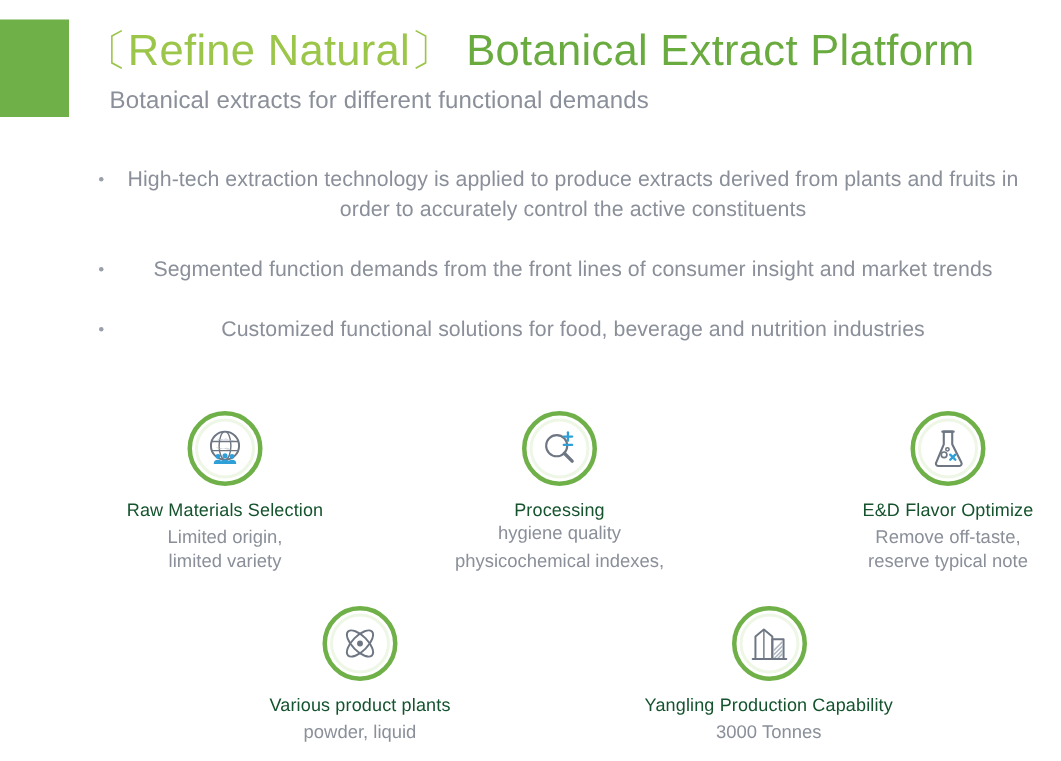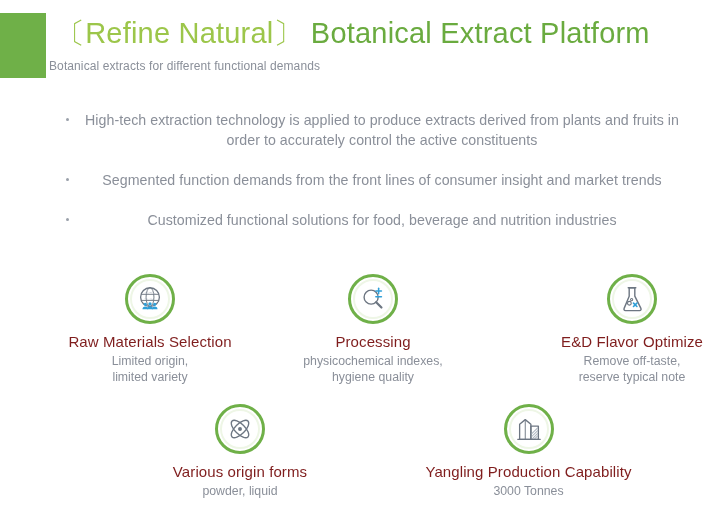--- a/index.html
+++ b/index.html
@@ -19,22 +19,22 @@
   }
   .title {
     position: absolute; left: 56px; top: 14px;
     font-size: 29px; letter-spacing: .2px;
     white-space: nowrap;
   }
   .title .brand { color: #9cc64a; }
   .title .main  { color: #6aab3f; }
 
   .subtitle {
-    position: absolute; left: 49px; top: 59px;
-    font-size: 12px; color: #8a8f99; letter-spacing: .1px;
+    position: absolute; left: 73px; top: 59px;
+    font-size: 16px; color: #8a8f99; letter-spacing: .1px;
     white-space: nowrap;
   }
 
   
   .bullets {
     position: absolute; left: 63px; top: 110px;
     width: 620px;
   }
   .bullet {
     position: relative;
@@ -67,40 +67,40 @@
   .ring:before {
     content: "";
     position: absolute; left: 2px; top: 2px; right: 2px; bottom: 2px;
     border-radius: 50%;
     border: 2px solid #eef6e6;
   }
   .ring svg { display: block; position: relative; z-index: 2; }
 
   .feat-title {
     margin-top: 9px;
-    font-size: 15px;
-    color: #7f1d1d;
+    font-size: 12px;
+    color: #14532d;
     white-space: nowrap;
     letter-spacing: .1px;
   }
   .feat-sub {
     margin-top: 3px;
     font-size: 12.3px;
     color: #8a8f99;
     line-height: 16px;
     white-space: nowrap;
   }
 
   
   #f1 { left: 15px;  top: 274px; width: 270px; }
   #f2 { left: 283px; top: 274px; width: 180px; }
   #f3 { left: 540px; top: 274px; width: 184px; }
   
   #f4 { left: 150px; top: 404px; width: 180px; }
-  #f5 { left: 421px; top: 404px; width: 215px; }
+  #f5 { left: 405px; top: 404px; width: 215px; }
 </style>
 </head>
 <body>
 
 <div class="page">
 
   <div class="header-block"></div>
 
   <div class="title">
     <span class="brand">〔Refine Natural〕</span>
@@ -148,22 +148,22 @@
           <line x1="19.4" y1="19.4" x2="25" y2="25" stroke="#6d7682" stroke-width="2.4" stroke-linecap="round"></line>
           <g stroke="#2f9fd8" stroke-width="1.6" stroke-linecap="round">
             <line x1="19" y1="7.5" x2="25" y2="7.5"></line>
             <line x1="22" y1="4.5" x2="22" y2="10.5"></line>
             <line x1="19" y1="13.5" x2="25" y2="13.5"></line>
           </g>
         </svg>
       </span>
     </div>
     <div class="feat-title">Processing</div>
+    <div class="feat-sub" style="margin-top:0">hygiene quality</div>
     <div class="feat-sub">physicochemical indexes,</div>
-    <div class="feat-sub" style="margin-top:0">hygiene quality</div>
   </div>
 
   <div class="feature" id="f3">
     <div class="ring">
       <span>
         <svg width="30" height="30" viewBox="0 0 32 32">
           <path d="M13 4 h6 v9 l6.5 13 a1.6 1.6 0 0 1 -1.4 2.4 H9 a1.6 1.6 0 0 1 -1.4 -2.4 L13 13 z" fill="none" stroke="#6d7682" stroke-width="1.5" stroke-linejoin="round"></path>
           <line x1="12" y1="4" x2="20" y2="4" stroke="#6d7682" stroke-width="1.6" stroke-linecap="round"></line>
           <circle cx="13.2" cy="20.5" r="2" fill="none" stroke="#6d7682" stroke-width="1.2"></circle>
           <circle cx="15.6" cy="16.6" r="1.2" fill="none" stroke="#6d7682" stroke-width="1.1"></circle>
@@ -184,21 +184,21 @@
       <span>
         <svg width="30" height="30" viewBox="0 0 32 32">
           <g fill="none" stroke="#6d7682" stroke-width="1.4">
             <ellipse cx="16" cy="16" rx="12" ry="5.4" transform="rotate(45 16 16)"></ellipse>
             <ellipse cx="16" cy="16" rx="12" ry="5.4" transform="rotate(-45 16 16)"></ellipse>
           </g>
           <circle cx="16" cy="16" r="2.1" fill="#6d7682"></circle>
         </svg>
       </span>
     </div>
-    <div class="feat-title">Various origin forms</div>
+    <div class="feat-title">Various product plants</div>
     <div class="feat-sub">powder, liquid</div>
   </div>
 
   <div class="feature" id="f5">
     <div class="ring">
       <span>
         <svg width="30" height="30" viewBox="0 0 32 32">
           <path d="M6 27 V11 L12 6 L18 11 V27 Z" fill="none" stroke="#6d7682" stroke-width="1.4" stroke-linejoin="round"></path>
           <line x1="12" y1="7" x2="12" y2="27" stroke="#6d7682" stroke-width="1"></line>
           <path d="M18 27 V13 H26 V27 Z" fill="none" stroke="#6d7682" stroke-width="1.4" stroke-linejoin="round"></path>

